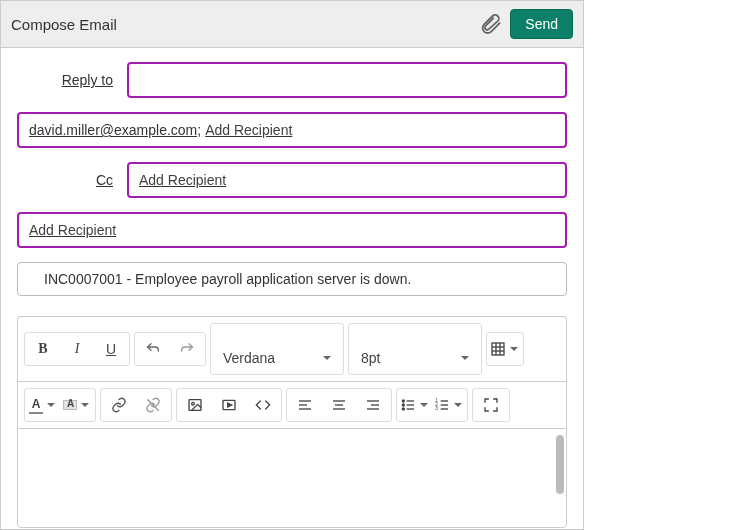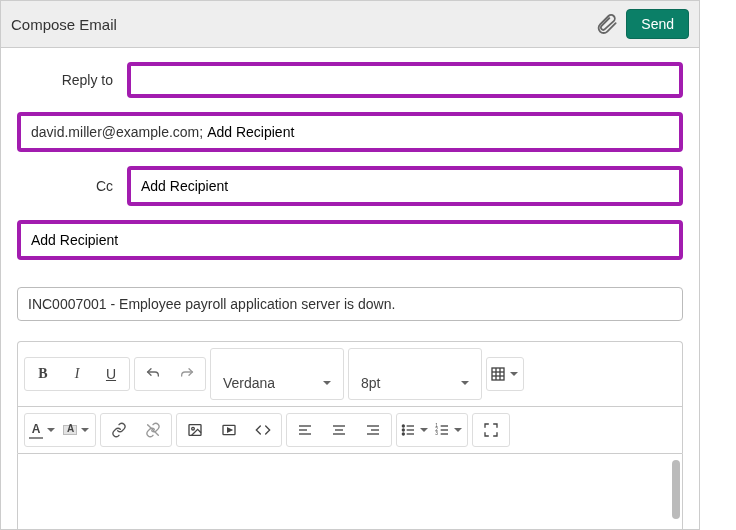--- a/index.html
+++ b/index.html
@@ -3,21 +3,21 @@
 <meta charset="utf-8">
 <style>
   * { box-sizing: border-box; margin: 0; padding: 0; }
   body {
     font-family: -apple-system, BlinkMacSystemFont, "Segoe UI", Arial, sans-serif;
     font-size: 14px;
     color: #333;
     background: #fff;
   }
   .window {
-    width: 700px;
+    width: 584px;
     height: 530px;
     border: 1px solid #ccc;
     display: flex;
     flex-direction: column;
     overflow: hidden;
   }
   .titlebar {
     background: #eeeeee;
     border-bottom: 1px solid #ccc;
     display: flex;
@@ -40,63 +40,63 @@
     color: #fff;
     border: 1px solid #0a6b57;
     border-radius: 4px;
     padding: 6px 14px;
     font-size: 14px;
     cursor: pointer;
     text-align: center;
   }
   .form-area {
     padding: 14px 16px 6px 16px;
+    text-decoration: underline;
   }
   .field-row {
     display: flex;
     align-items: center;
     margin-bottom: 14px;
   }
   .field-row .label {
     width: 110px;
     text-align: right;
     padding-right: 14px;
     color: #333;
     font-size: 14px;
   }
   .field-row .input-wrap {
     flex: 1;
   }
   .text-input {
     width: 100%;
-    border: 4px solid #a21caf;
+    border: 2px solid #a21caf;
     border-radius: 4px;
     padding: 8px 10px;
     font-size: 14px;
     min-height: 36px;
     display: flex;
     align-items: center;
     background: #fff;
     flex-wrap: wrap;
     gap: 4px;
   }
   .recipient {
     color: #333;
   }
   .placeholder {
-    color: #000000;
+    color: #404040;
   }
   .subject-input {
     width: 100%;
     border: 1px solid #bbb;
     border-radius: 4px;
-    padding: 8px 10px;
+    padding: 8px 26px;
     font-size: 14px;
     color: #333;
-    margin-top: 13px;
   }
   .editor-wrap {
     padding: 0 16px 16px 16px;
     flex: 1;
     display: flex;
     flex-direction: column;
   }
   .toolbar {
     border: 1px solid #ccc;
     border-bottom: none;

